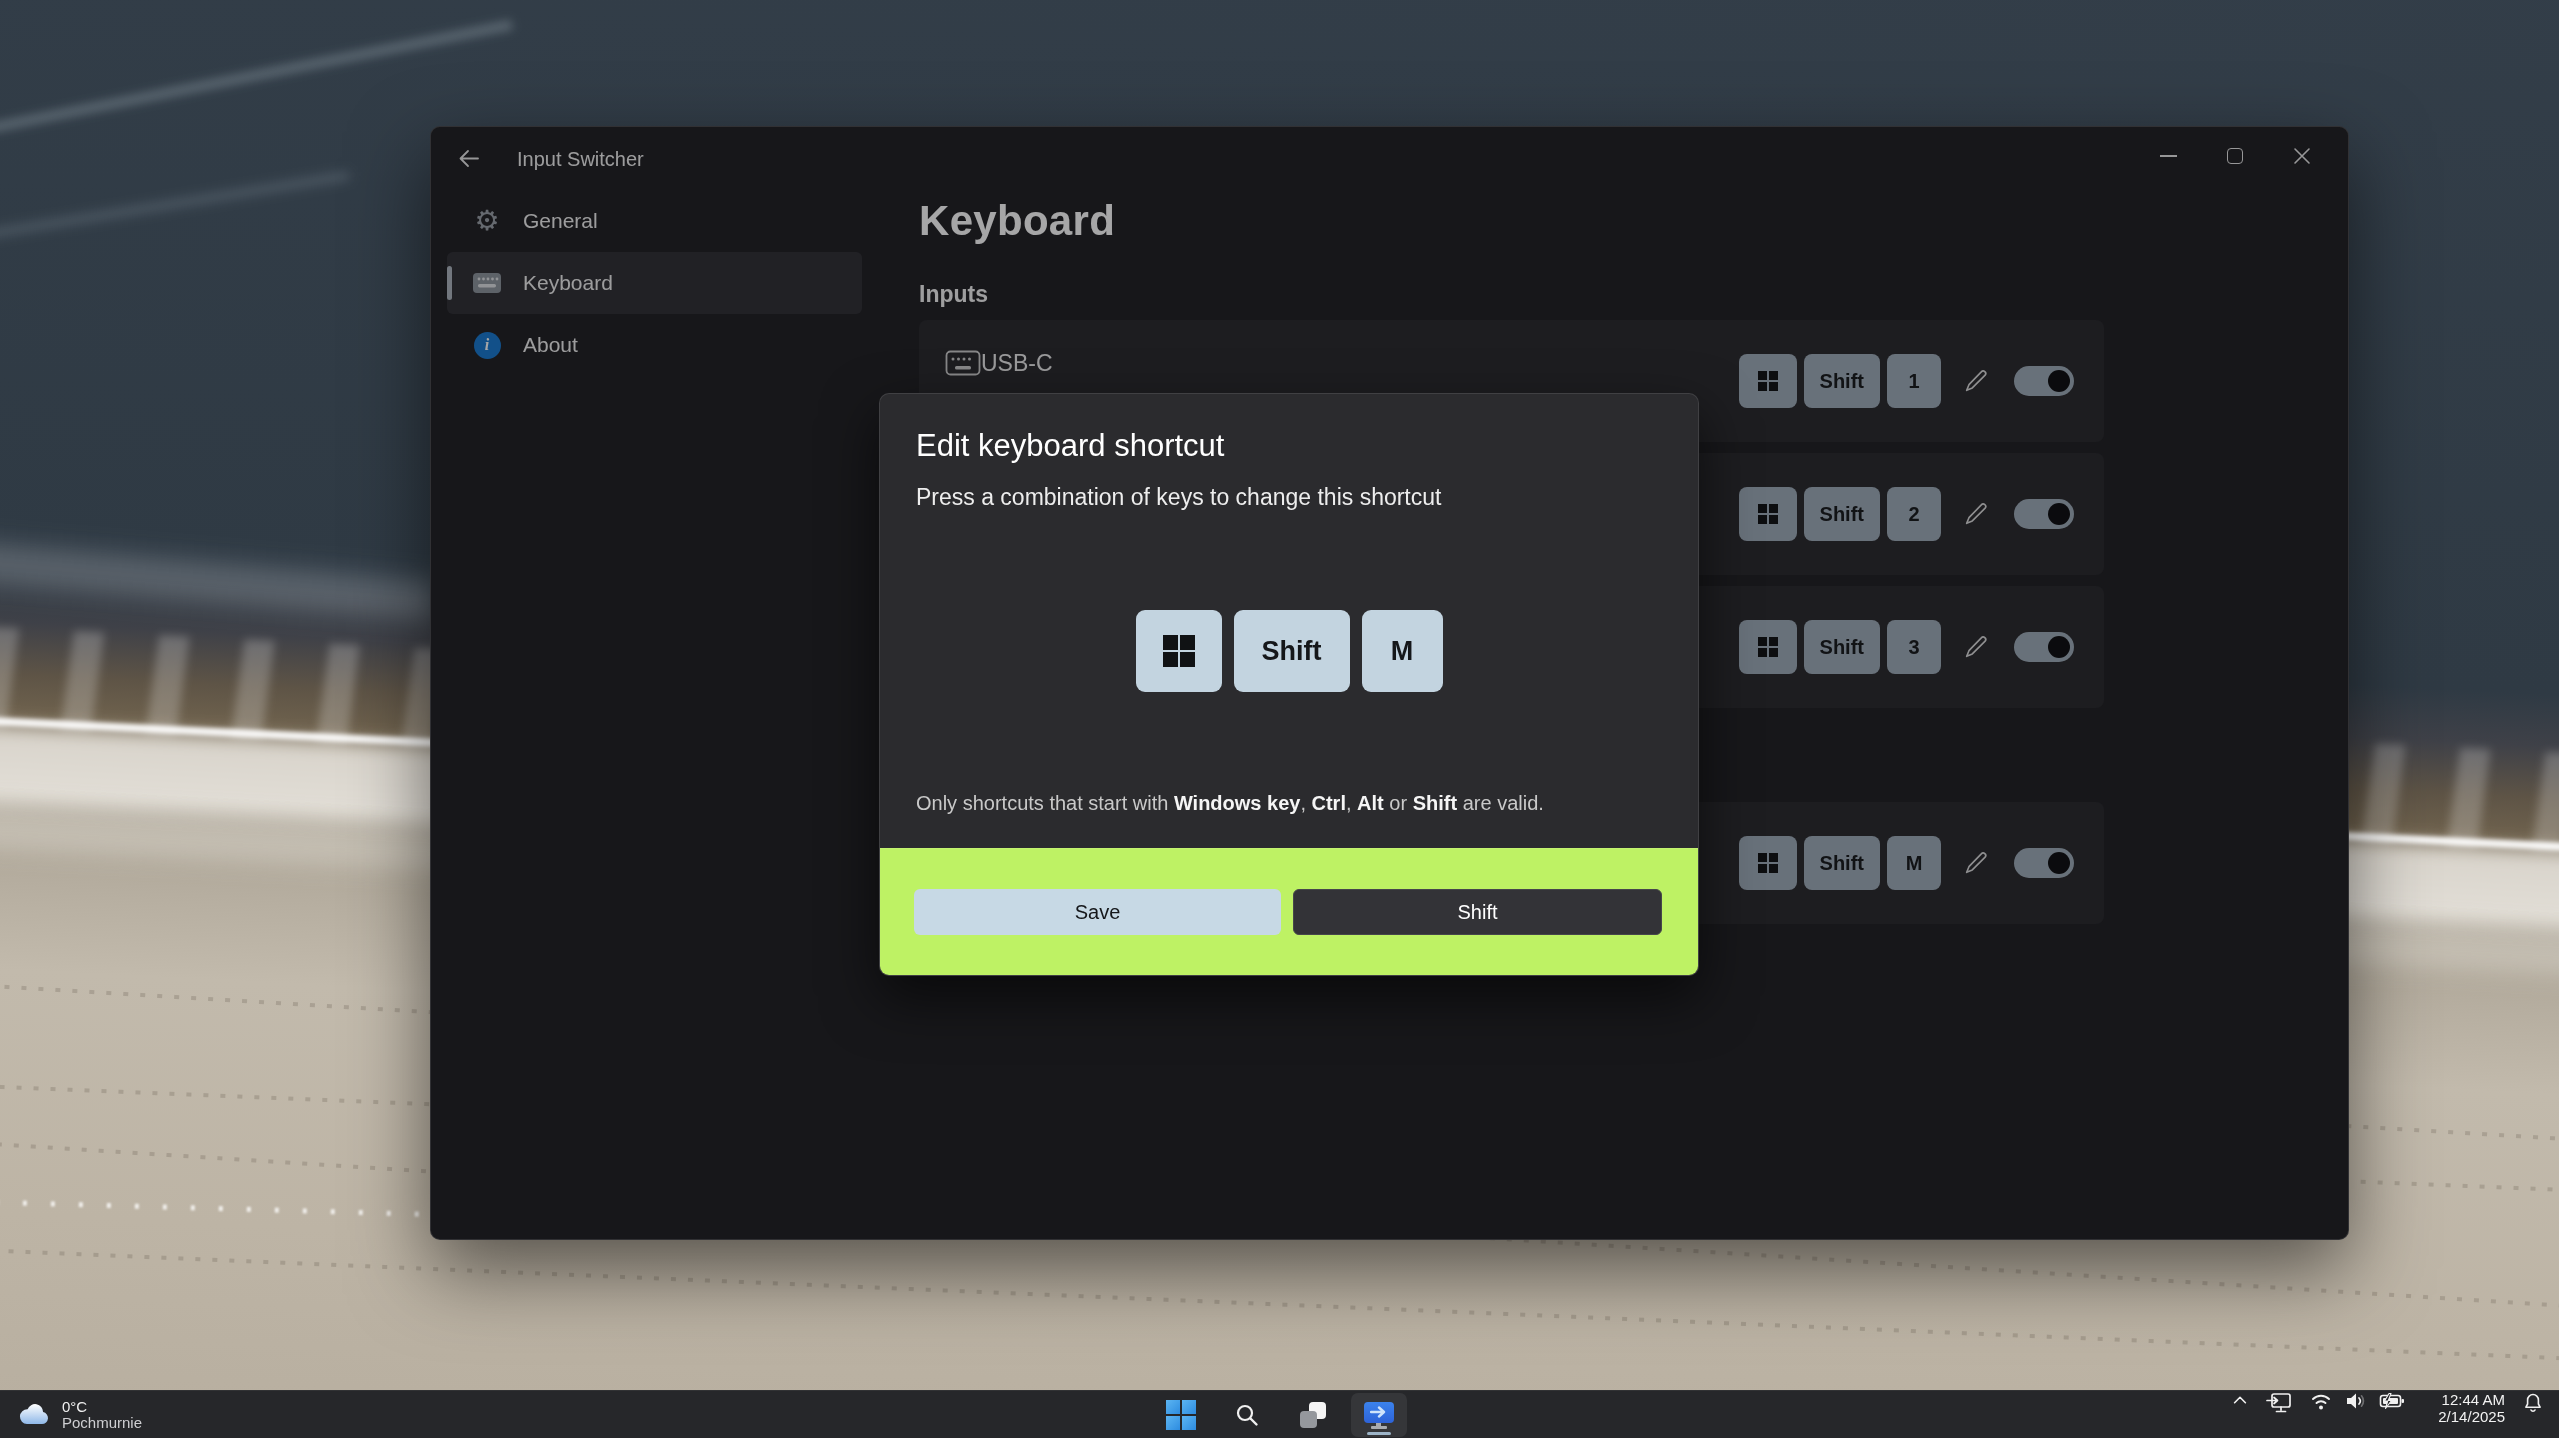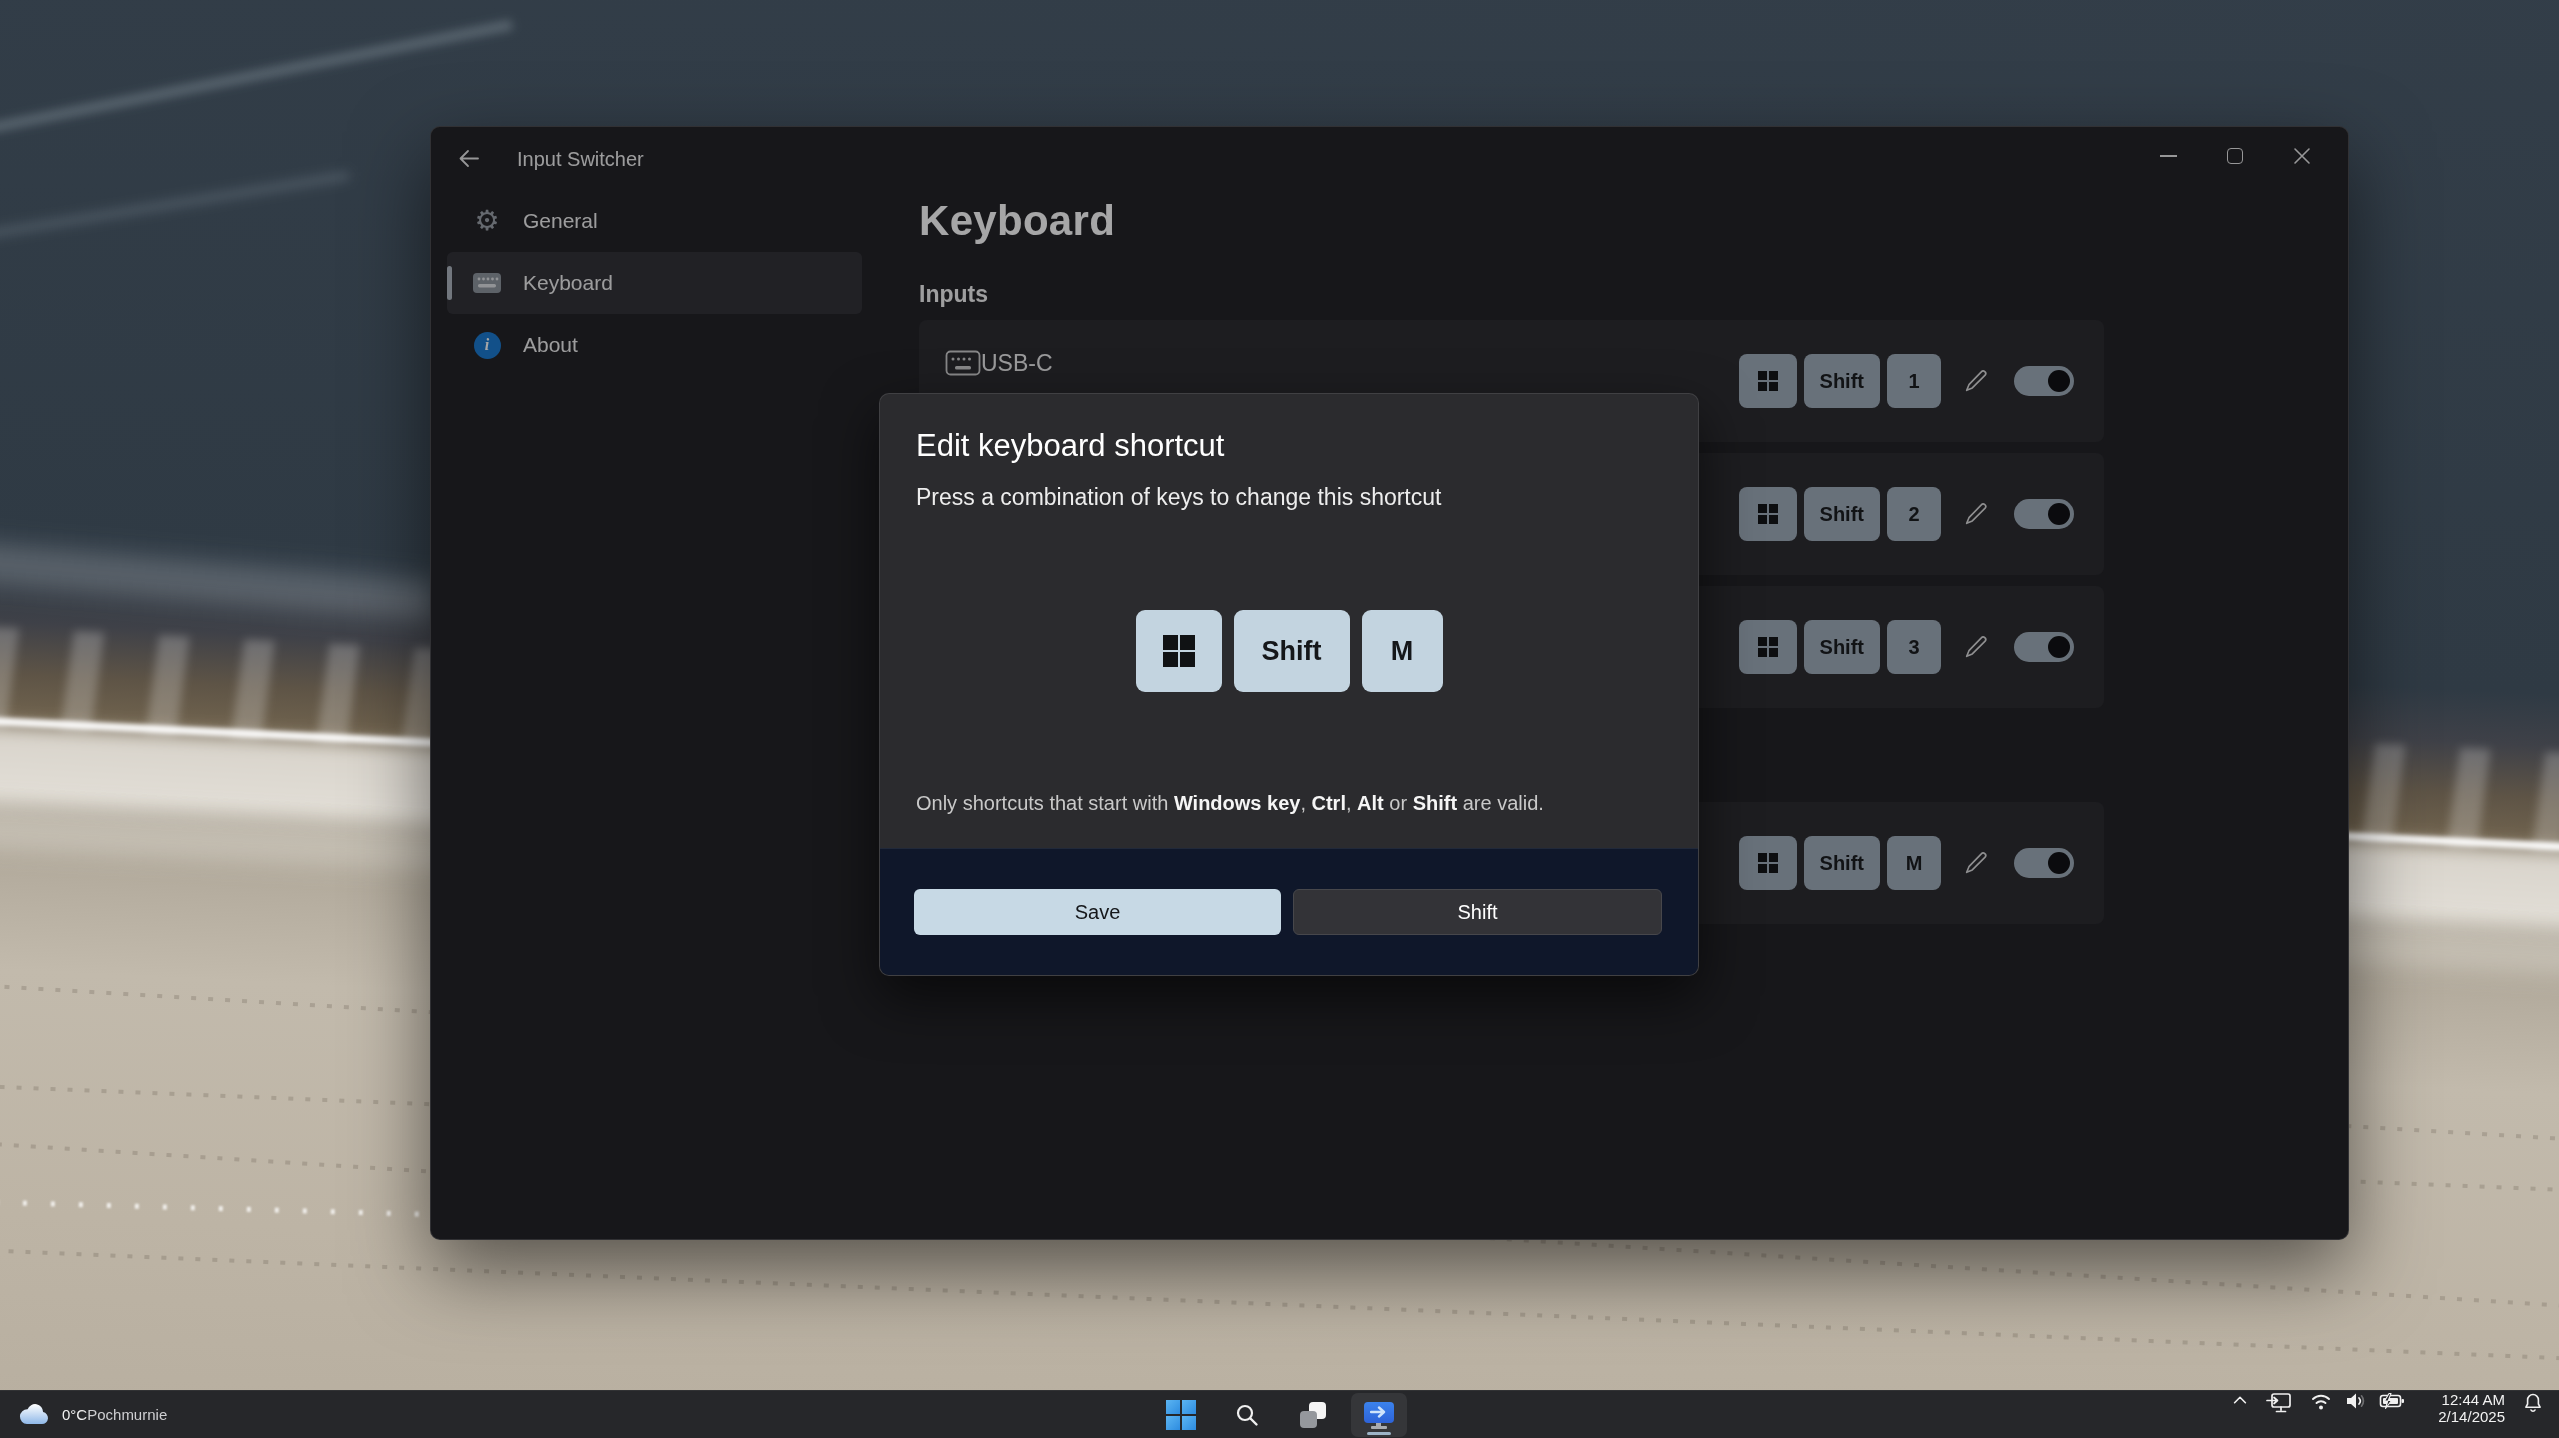--- a/index.html
+++ b/index.html
@@ -85,31 +85,31 @@
     background:#2b2b2e; border:1px solid rgba(255,255,255,.1); border-radius:10px;
     box-shadow:0 22px 55px rgba(0,0,0,.6); overflow:hidden; }
   .dlg-title { position:absolute; left:36px; top:34px; font-size:31px; font-weight:400; color:#fff; }
   .dlg-sub { position:absolute; left:36px; top:90px; font-size:23px; color:#ededed; }
   .dlg-keys { position:absolute; left:0; right:0; top:216px; display:flex; justify-content:center; gap:12px; }
   .dkey { height:82px; min-width:81px; padding:0 28px; border-radius:9px; background:var(--dialog-key,#c3d4e0);
     color:#15171a; display:flex; align-items:center; justify-content:center; font-size:27px; font-weight:700; }
   .dkey.winkey { width:86px; padding:0; }
   .dlg-note { position:absolute; left:36px; top:398px; font-size:20px; color:#c9c9c9; }
   .dlg-note b { color:#f5f5f5; font-weight:700; }
-  .dlg-footer { position:absolute; left:0; right:0; bottom:0; height:127px; background:#0f172a;
+  .dlg-footer { position:absolute; left:0; right:0; bottom:0; height:127px; background:#bef264;
     border-top:1px solid rgba(255,255,255,.08); display:flex; gap:12px; padding:40px 36px 0 34px; }
   .btn { flex:1; height:46px; border-radius:6px; display:flex; align-items:center; justify-content:center; font-size:20px; }
   .btn-save { background:var(--save-button,#c7d9e5); color:#15171a; }
   .btn-cancel { background:#333337; border:1px solid #47474b; color:#fff; }
 
   
   .taskbar { position:absolute; left:0; right:0; bottom:0; height:48px; background:rgba(33,34,38,.97);
     border-top:1px solid rgba(255,255,255,.05); z-index:20; }
   .weather { position:absolute; left:10px; top:0; height:48px; display:flex; align-items:center; gap:10px; padding:0 8px; }
-  .weather-text { display:flex; line-height:16px; }
+  .weather-text { display:flex; flex-direction:column; line-height:16px; }
   .weather-temp { font-size:15px; color:#f0f0f0; }
   .weather-cond { font-size:15px; color:#cfcfd2; }
   .tb-center { position:absolute; left:50%; top:0; transform:translateX(-50%); height:48px; display:flex; align-items:center; gap:10px; }
   .tb-btn { position:relative; width:56px; height:44px; border-radius:7px; display:flex; align-items:center; justify-content:center; }
   .tb-btn.active { background:rgba(255,255,255,.07); }
   .active-underline { position:absolute; bottom:2px; left:50%; transform:translateX(-50%); width:24px; height:3px; border-radius:2px;
     background:var(--taskbar-active-underline,#9db4c7); }
   .taskview-icon { position:relative; width:26px; height:26px; }
   .taskview-icon .tv-back { position:absolute; right:0; top:0; width:17px; height:17px; background:#f5f5f5; border-radius:4px; }
   .taskview-icon .tv-front { position:absolute; left:0; bottom:0; width:17px; height:17px; background:#95989d; border-radius:4px; }

